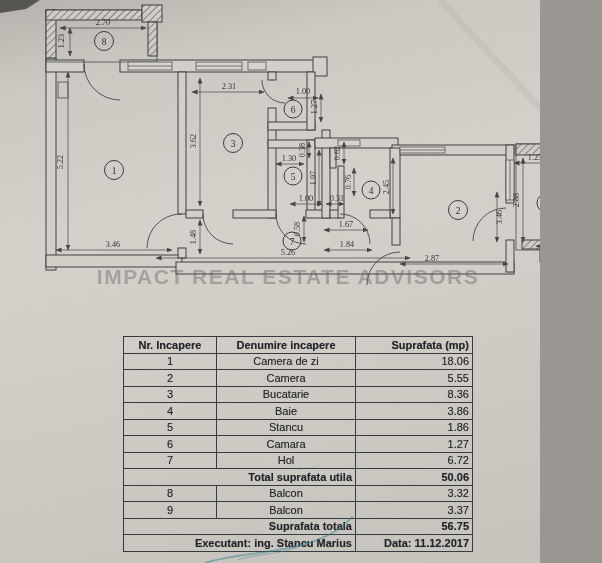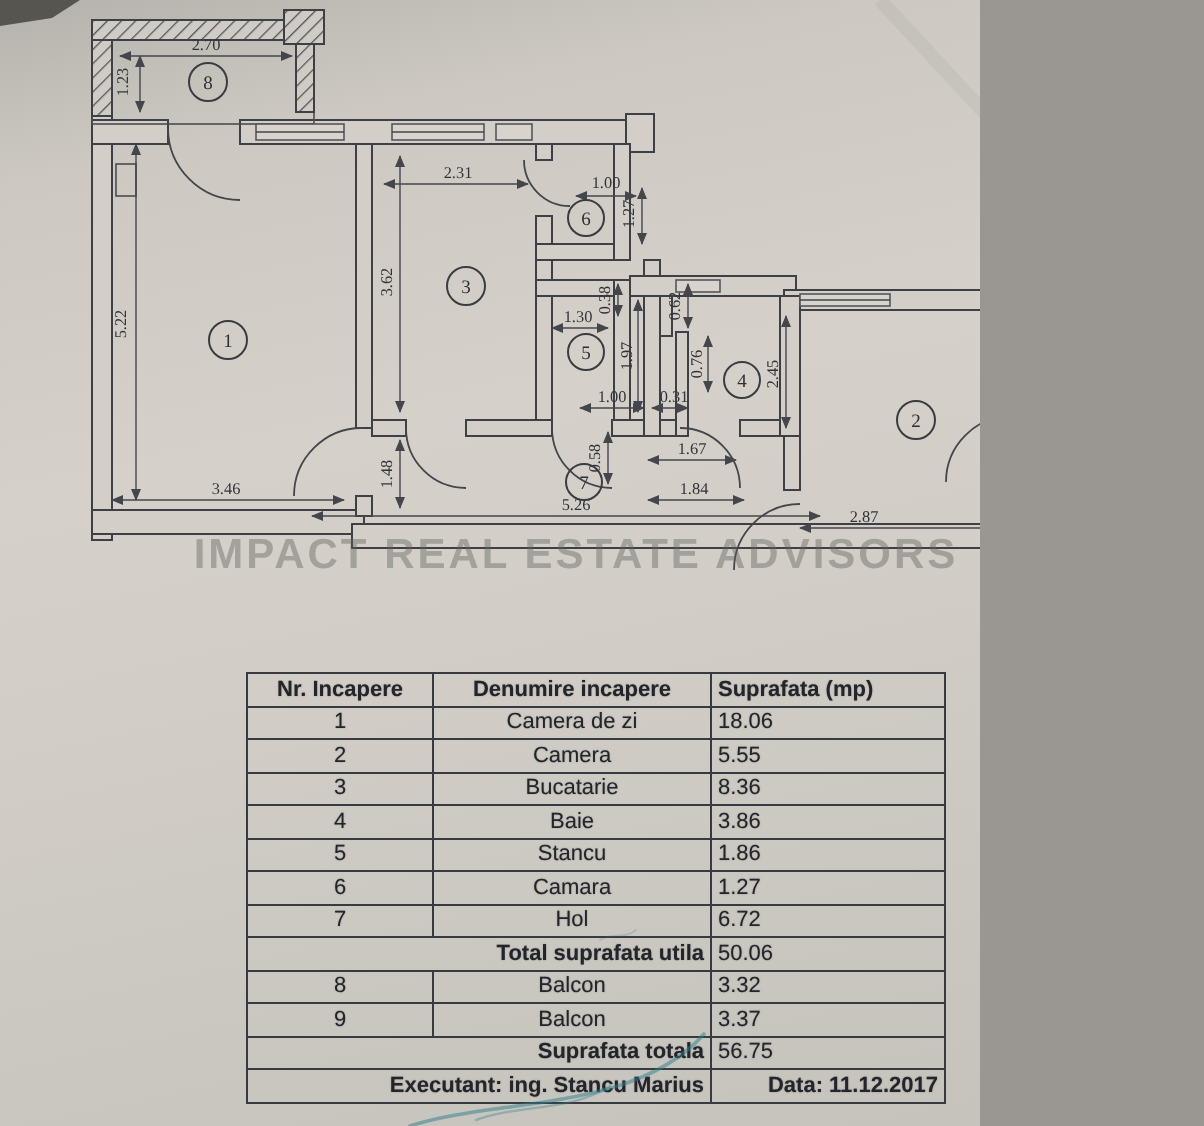--- a/index.html
+++ b/index.html
@@ -1,17 +1,17 @@
 <!DOCTYPE html>
 <html><head>
 <meta charset="utf-8">
 <style>
   html,body{margin:0;padding:0;background:#9a9792;}
   #stage{
-    position:relative;width:490px;height:563px;overflow:hidden;
+    position:relative;width:540px;height:563px;overflow:hidden;
     background:linear-gradient(168deg,#b5b2ad 0%,#cdc9c2 14%,#d5d1ca 38%,#d2cec7 55%,#cbc8c1 78%,#c6c3bc 100%);
     font-family:"Liberation Sans",sans-serif;
   }
   svg{position:absolute;left:0;top:0;}
   #plan-svg{z-index:1;}
   #sig-svg{z-index:3;pointer-events:none;}
   .wall{fill:#d3cfc8;stroke:#3f4046;stroke-width:1;}
   .thin{fill:none;stroke:#4a4b51;stroke-width:0.8;}
   .hatch{stroke:#3f4046;stroke-width:1;}
   .win{fill:#d8d4cd;stroke:#55565c;stroke-width:0.8;}
@@ -28,23 +28,23 @@
     border-collapse:collapse;table-layout:fixed;
     font-family:"Liberation Sans",sans-serif;font-size:11px;color:#24252b;
   }
   #area-table td,#area-table th{
     border:1.6px solid #383a42;height:15.5px;padding:0 3px;overflow:hidden;white-space:nowrap;
     text-shadow:0 0 0.8px rgba(20,20,30,.35);
   }
   #area-table th{font-size:11px;}
   .c-nr{width:86px;text-align:center;}
   .c-name{width:132px;text-align:center;margin-left:28px;}
-  .c-area{width:110px;text-align:left;}
+  .c-area{width:110px;text-align:right;}
   .lrow{text-align:right;font-weight:bold;}
-  .bold{font-weight:normal;}
+  .bold{font-weight:bold;}
 </style>
 </head>
 <body>
 
 <div id="stage">
 
 <svg id="plan-svg" width="602" height="563" viewBox="0 0 602 563">
   <defs>
     <pattern id="hz" patternUnits="userSpaceOnUse" width="5" height="5" patternTransform="rotate(45)">
       <rect width="5" height="5" fill="#d0ccc5"></rect>

